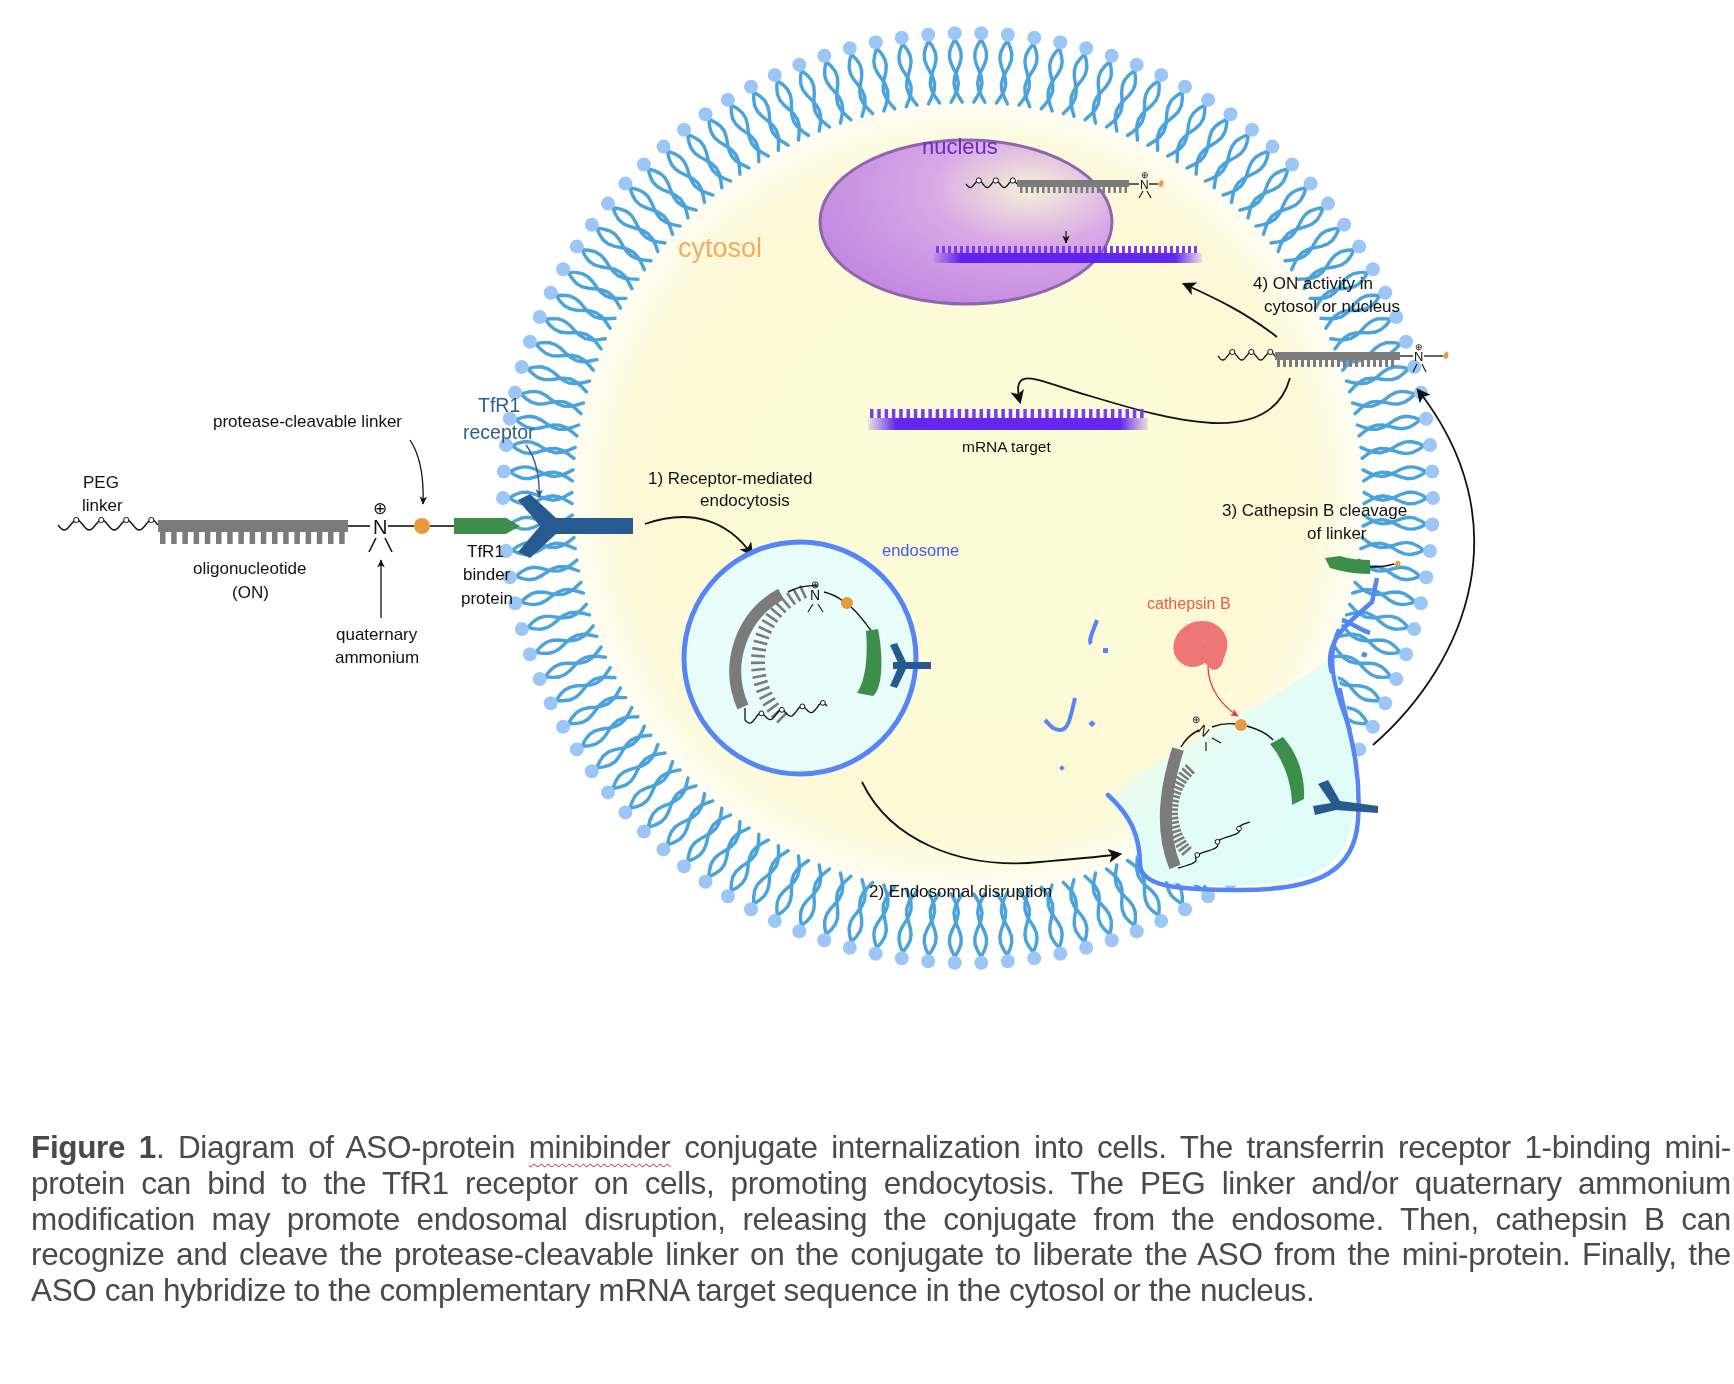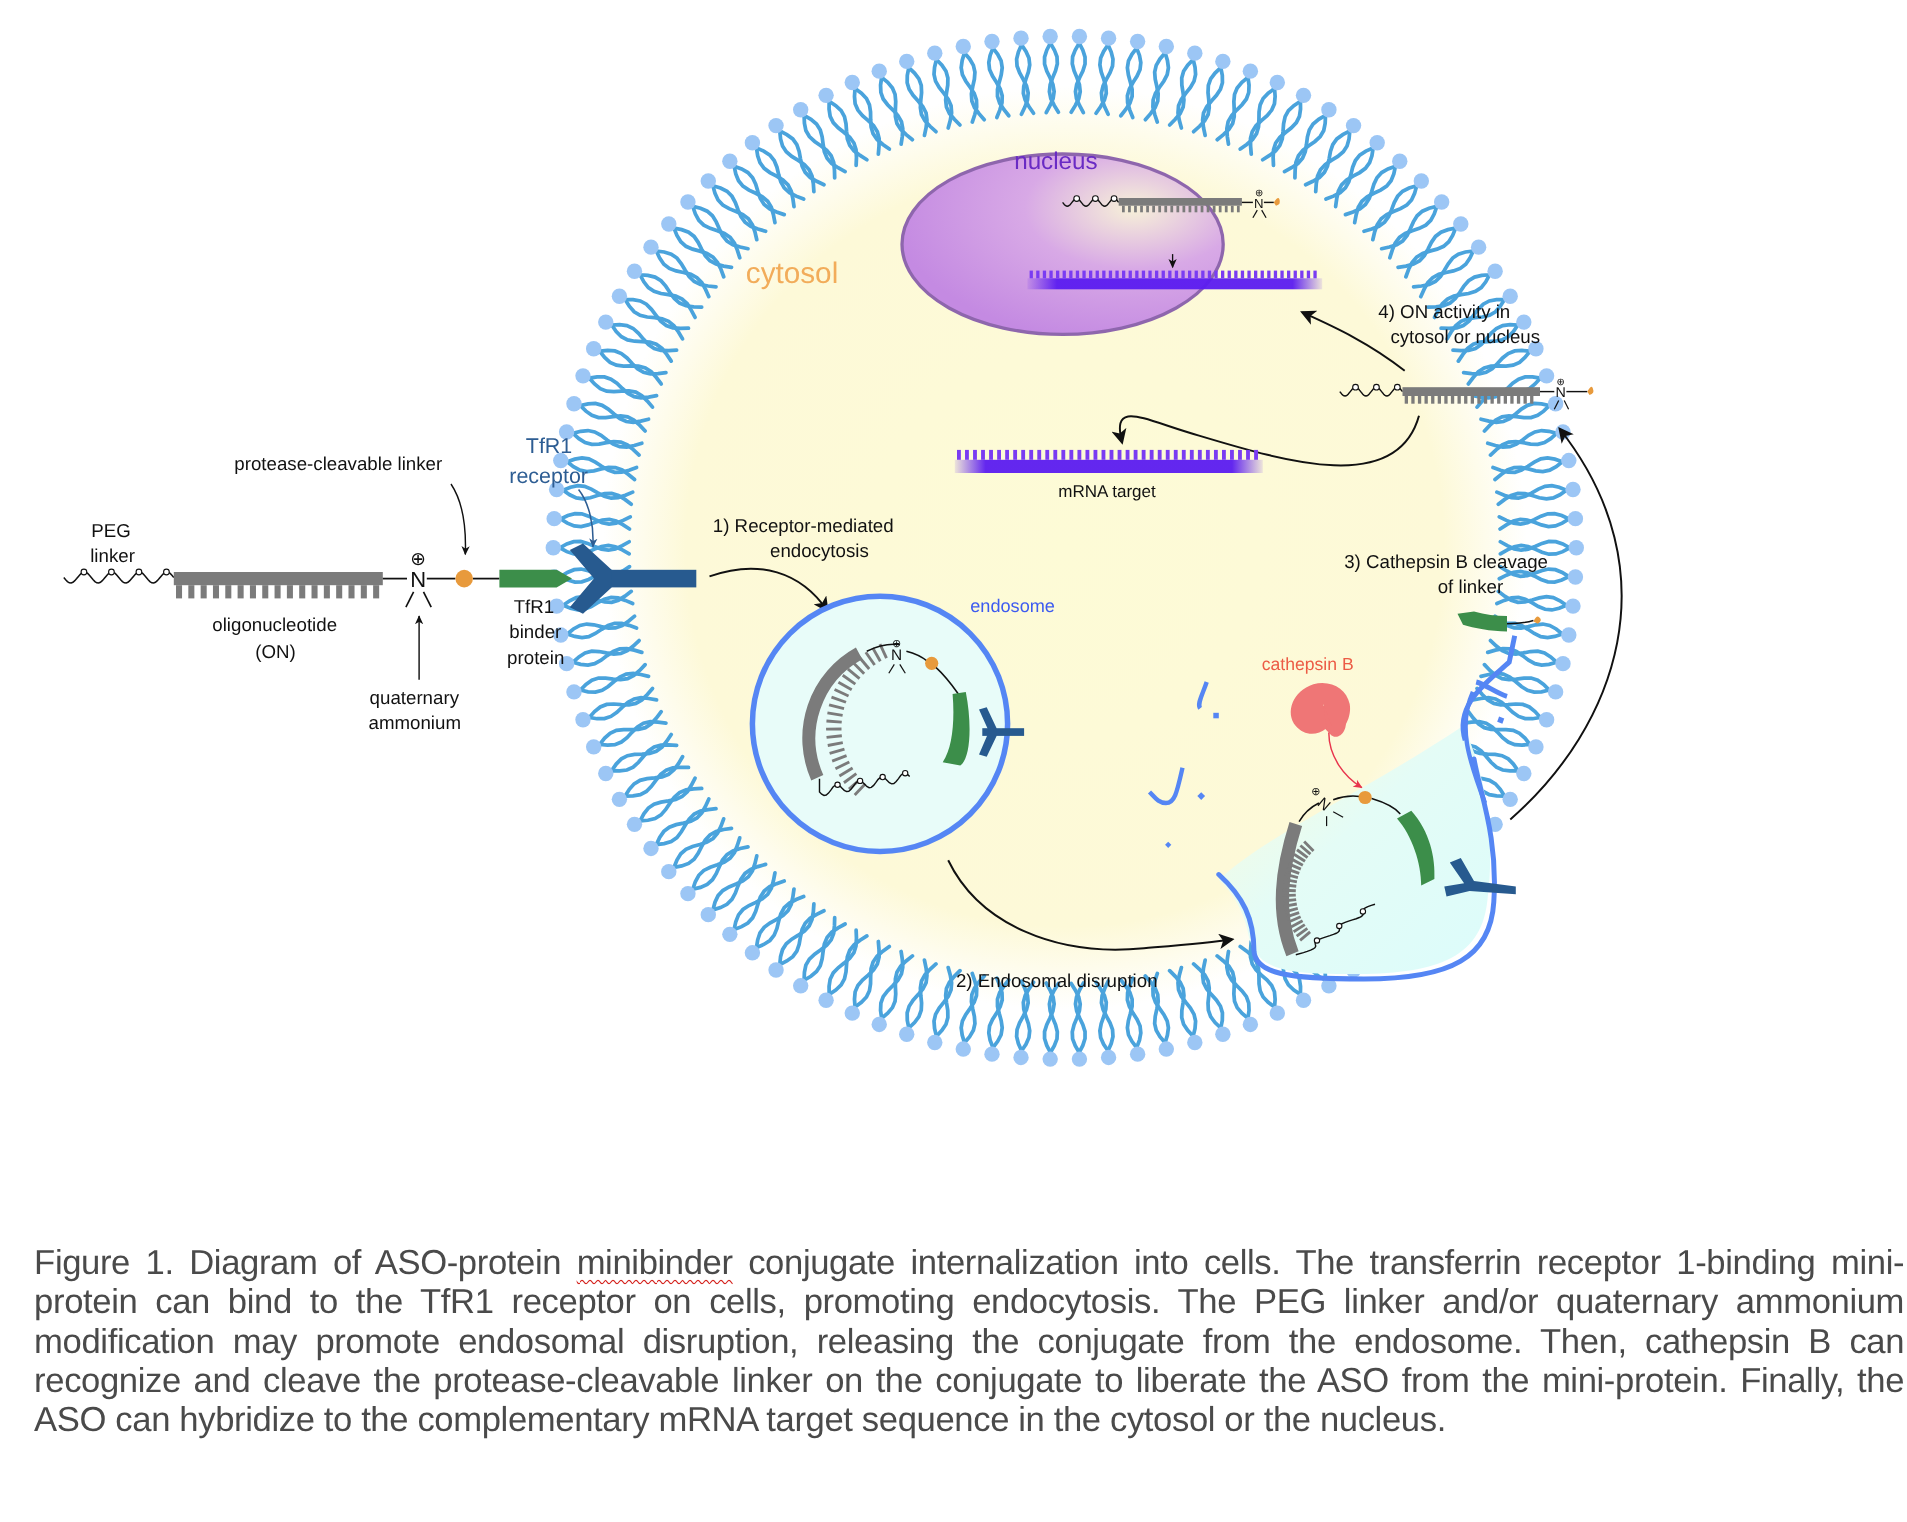--- a/index.html
+++ b/index.html
@@ -6,21 +6,21 @@
   body { width: 1734px; height: 1384px; position: relative; overflow: hidden;
          font-family: "Liberation Sans", sans-serif; }
   #diagram { position: absolute; left: 0; top: 0; width: 1734px; height: 1100px; }
   #diagram text { font-family: "Liberation Sans", sans-serif; }
   .lbl { font-size: 17px; fill: #111; }
   .lbl-step { font-size: 17px; fill: #111; }
   .caption { position: absolute; left: 31px; top: 1130px; width: 1700px;
              font-size: 31.5px; line-height: 35.8px; color: #4a4a4a;
              text-align: justify; text-align-last: left; letter-spacing: -0.35px;
              font-family: "Liberation Sans", sans-serif; }
-  .caption .lead { font-weight: normal; }
+  .caption .lead { font-weight: bold; }
   .caption .spell { text-decoration: underline wavy #d4211c; text-decoration-thickness: 1px;
                     text-underline-offset: 5px; margin-top: 16px; }
 </style>
 </head>
 <body>
 
 <svg id="diagram" viewBox="0 0 1734 1100" xmlns="http://www.w3.org/2000/svg">
   <defs>
     <radialGradient id="cytoGrad" cx="0.5" cy="0.5" r="0.5">
       <stop offset="0" stop-color="#fdfbd6"></stop>

